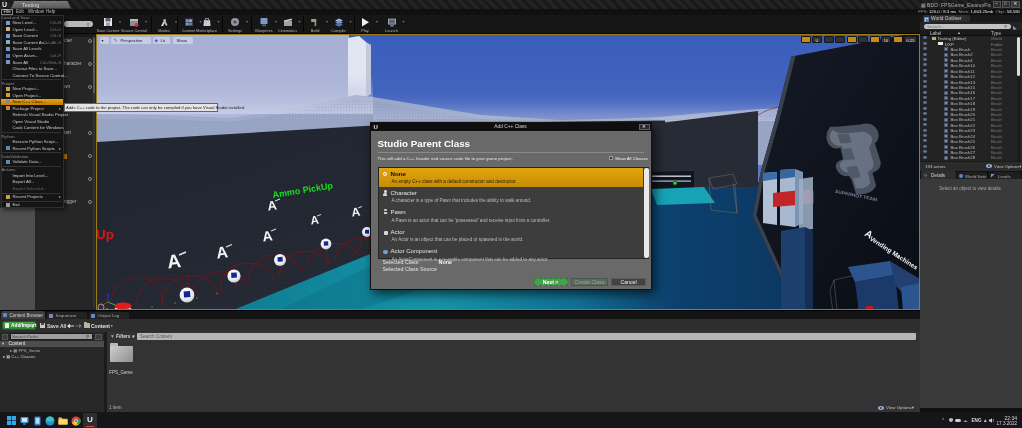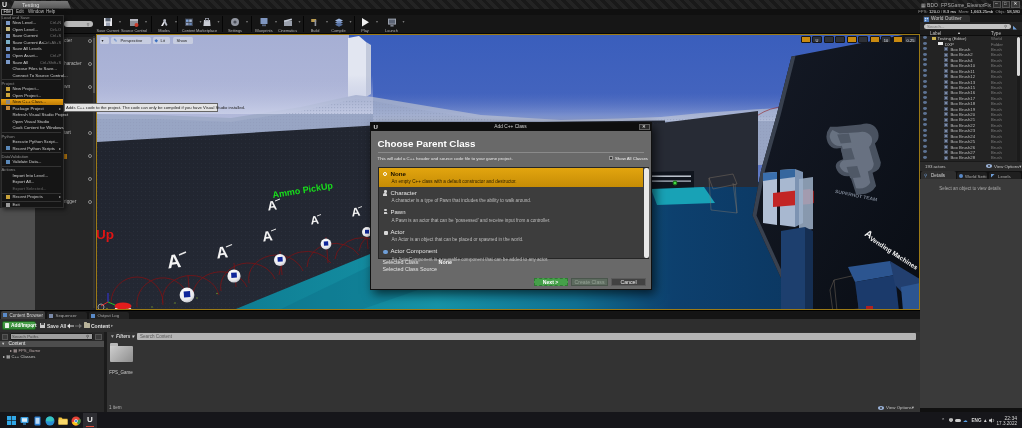--- a/index.html
+++ b/index.html
@@ -420,21 +420,21 @@
 
 <div class="a" style="left:64px;top:103px;width:154px;height:9px;background:#e4e4e4;border:0.5px solid #666;"></div>
 <div class="t" style="left:66px;top:105px;font-size:4.2px;color:#1a1a1a;">Adds C++ code to the project. The code can only be compiled if you have Visual Studio installed.</div>
 
 <div class="a" style="left:369.5px;top:122px;width:282px;height:168px;background:#696969;border:1px solid #111;box-shadow:3px 4px 10px rgba(0,0,0,0.65);">
  <div class="a" style="left:0;top:0;width:280px;height:7.5px;background:#0e0e0e;"></div>
  <div class="t" style="left:3px;top:0.5px;font-size:6px;font-weight:bold;color:#e8e8e8;">U</div>
  <div class="t" style="left:140px;top:1.4px;transform:translateX(-50%);font-size:4.8px;color:#cfcfcf;">Add C++ Class</div>
  <div class="a" style="left:268px;top:0.8px;width:11px;height:6px;background:#2a2a2a;border:0.5px solid #606060;"></div>
  <div class="t" style="left:271.5px;top:1px;font-size:4.5px;color:#eee;">✕</div>
- <div class="t" style="left:7px;top:14.5px;font-size:9.8px;font-weight:bold;color:#fff;">Choose Parent Class</div>
+ <div class="t" style="left:7px;top:14.5px;font-size:9.8px;font-weight:bold;color:#fff;">Studio Parent Class</div>
  <div class="a" style="left:7px;top:28.5px;width:266px;height:0.7px;background:#8a8a8a;"></div>
  <div class="t" style="left:7px;top:32.8px;font-size:4.4px;color:#e6e6e6;">This will add a C++ header and source code file to your game project.</div>
  <div class="a" style="left:238px;top:33px;width:4.2px;height:4.2px;background:#3a3a3a;border:0.5px solid #999;"></div>
  <div class="t" style="left:244.5px;top:33px;font-size:4.3px;color:#f0f0f0;">Show All Classes</div>
  <div class="a" style="left:7px;top:43.5px;width:271px;height:92px;background:#3d3d3d;border:0.7px solid #262626;">
 
   <div class="a" style="left:0.5px;top:0.5px;width:264px;height:19px;background:linear-gradient(#e2a50f,#c68c05);"></div>
   <div class="a" style="left:4px;top:4px;width:4.5px;height:4.5px;border:1px solid #fff;border-radius:50%;"></div>
   <div class="t" style="left:12px;top:2.5px;font-size:6.2px;font-weight:bold;color:#191000;">None</div>
   <div class="t" style="left:13px;top:11.5px;font-size:4.6px;color:#2e2000;">An empty C++ class with a default constructor and destructor.</div>

